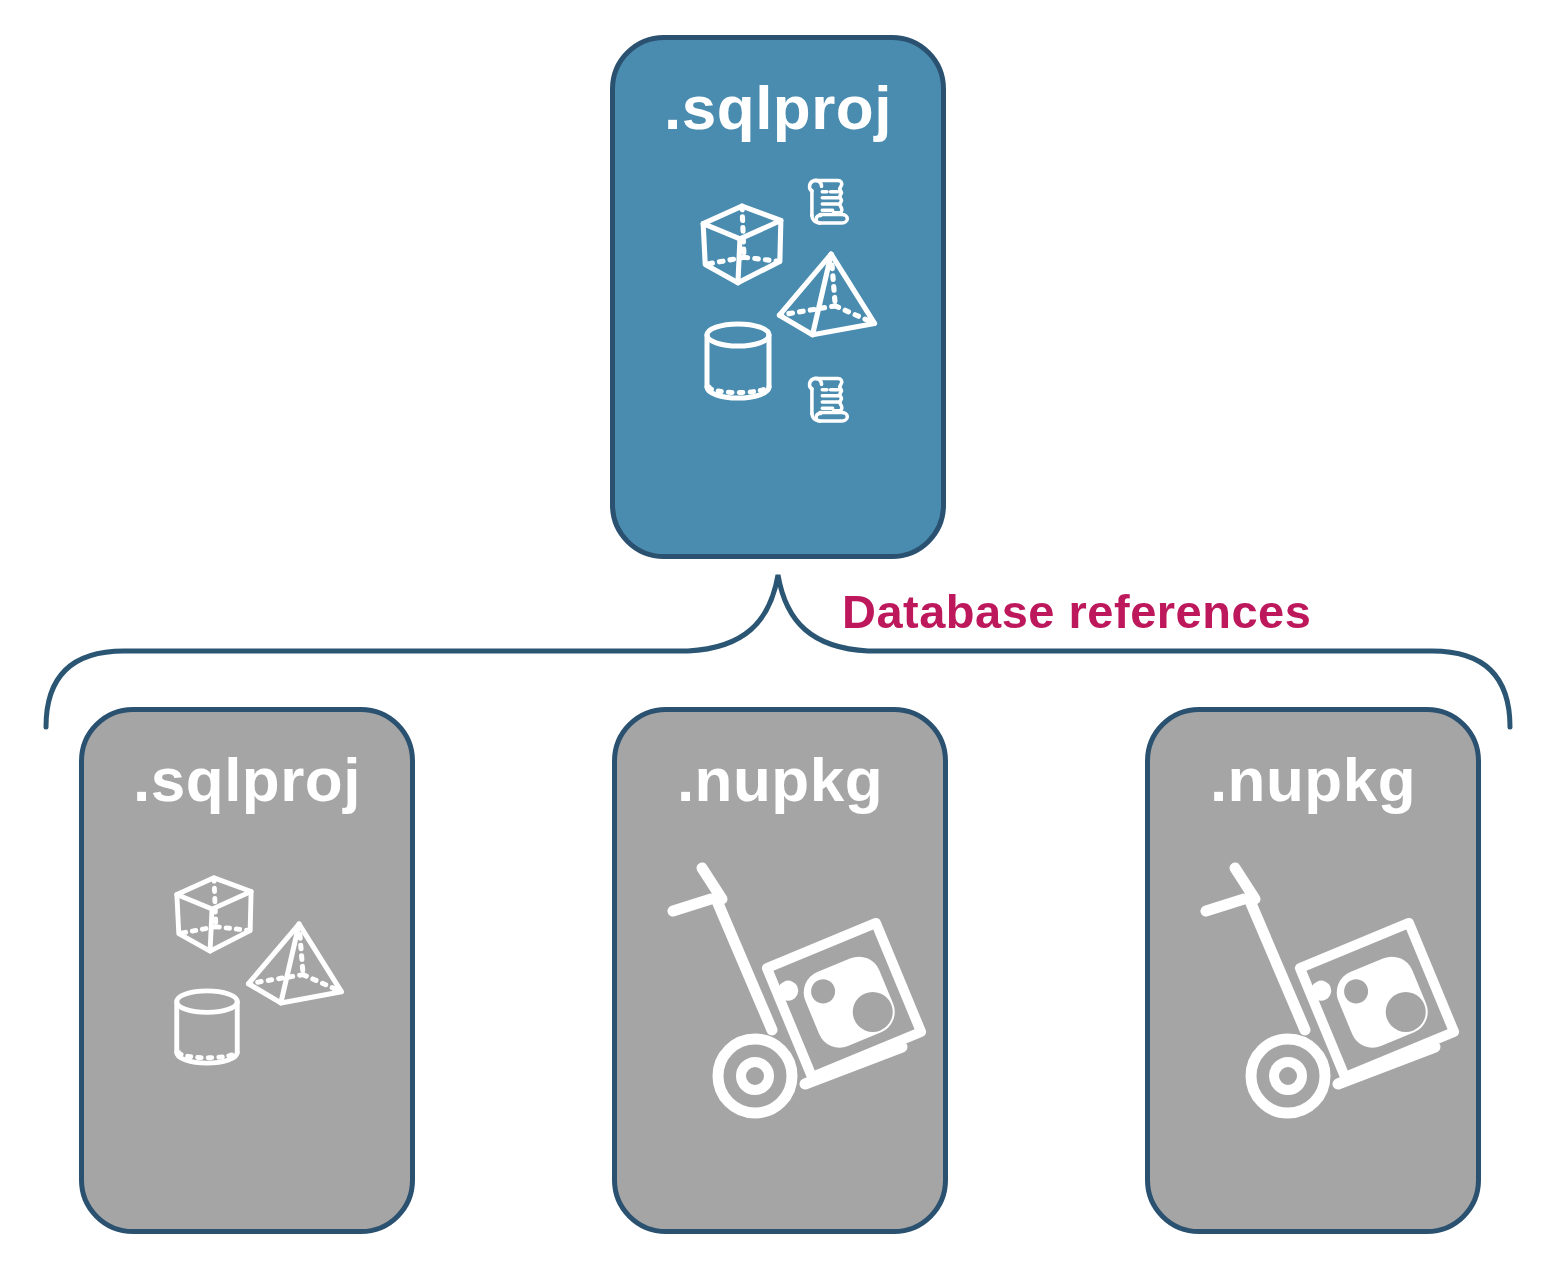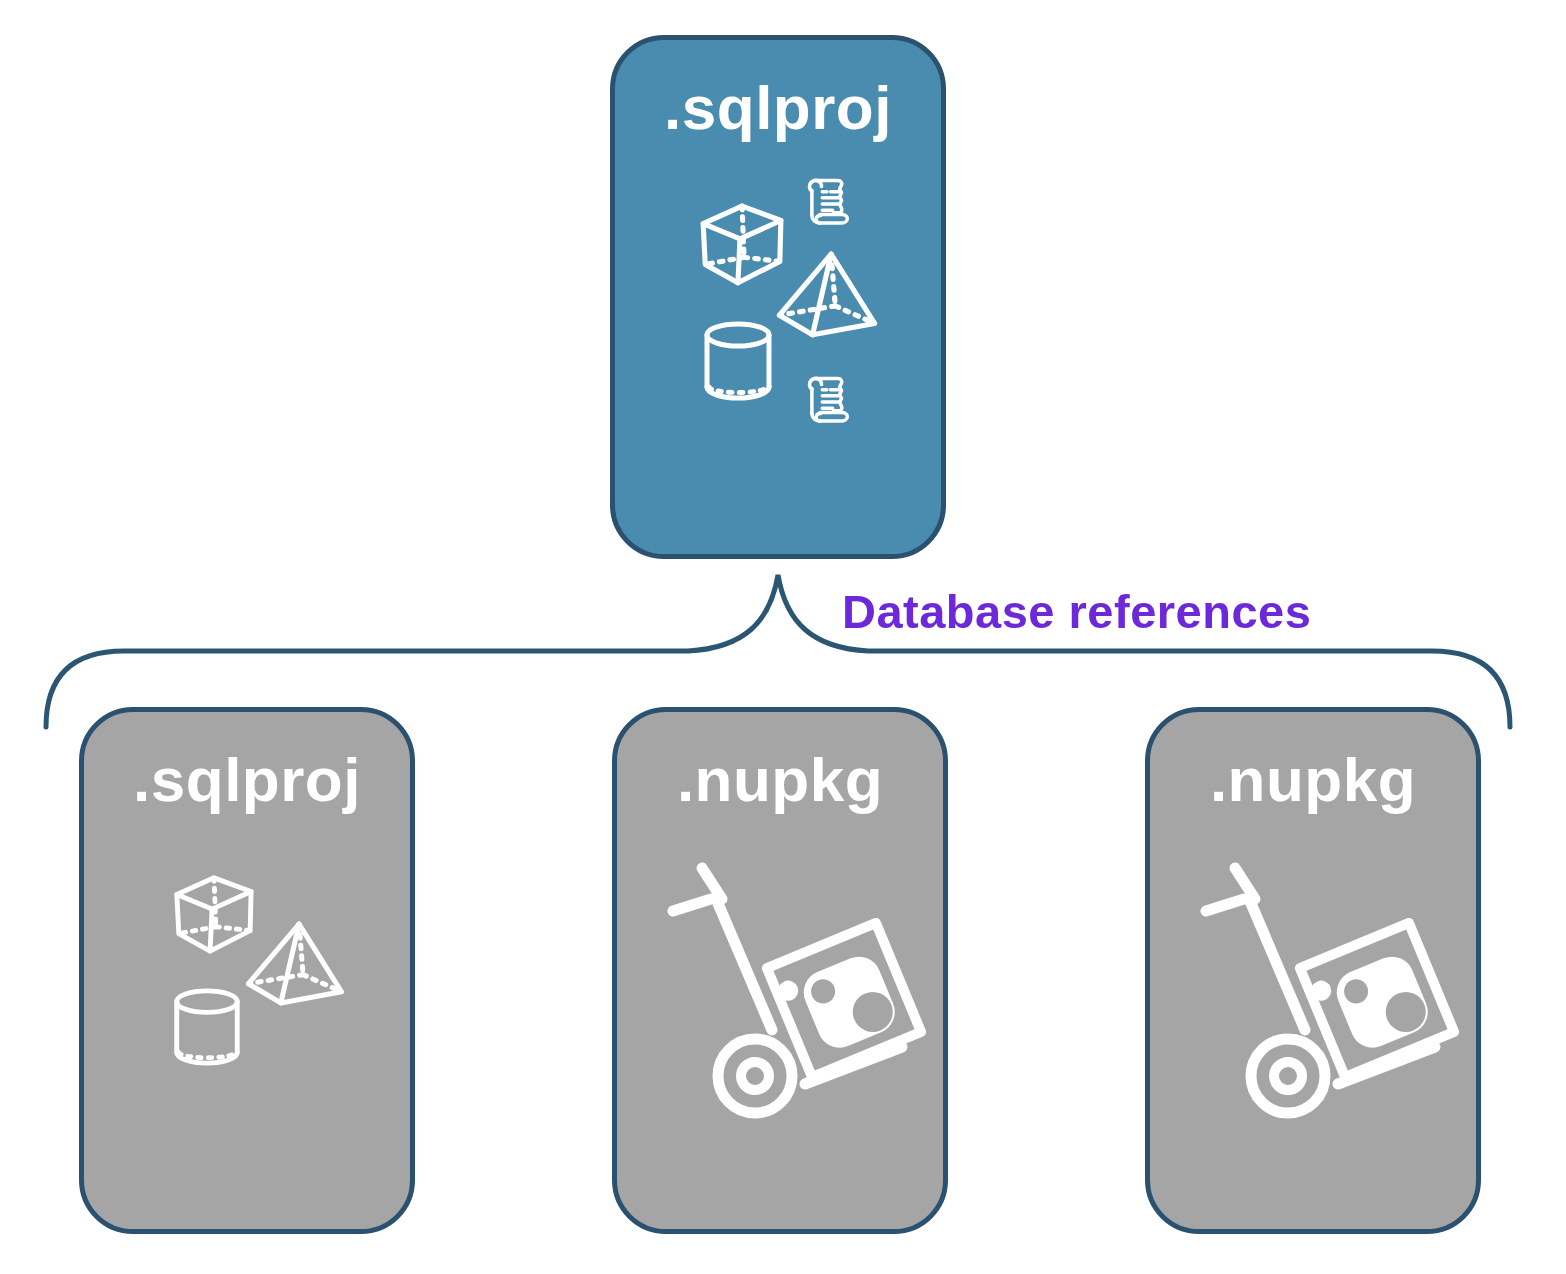--- a/index.html
+++ b/index.html
@@ -19,21 +19,21 @@
   .node-label {
     position:absolute; top:34px; left:0; right:0; text-align:center;
     color:#ffffff; font-size:62px; font-weight:700; letter-spacing:0.5px;
     line-height:1.1; user-select:none;
   }
 
   .icon { position:absolute; display:block; }
 
   .caption {
     position:absolute; left:842px; top:584px;
-    color:#6d28d9; font-size:47px; font-weight:700; letter-spacing:0.5px;
+    color:#be185d; font-size:47px; font-weight:700; letter-spacing:0.5px;
     white-space:nowrap; user-select:none;
   }
 
   svg.overlay { position:absolute; left:0; top:0; pointer-events:none; }
 </style>
 </head>
 <body>
 
 <div class="canvas">
 

